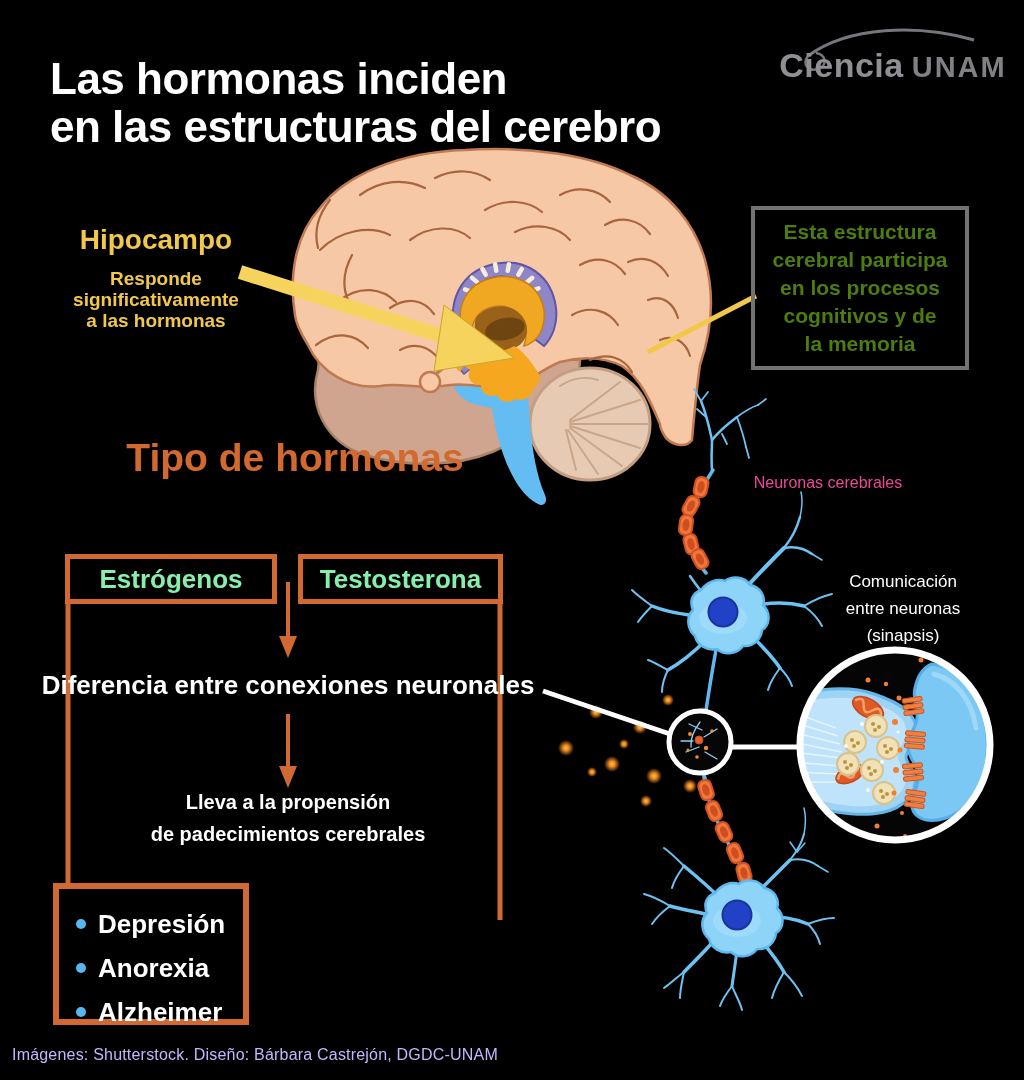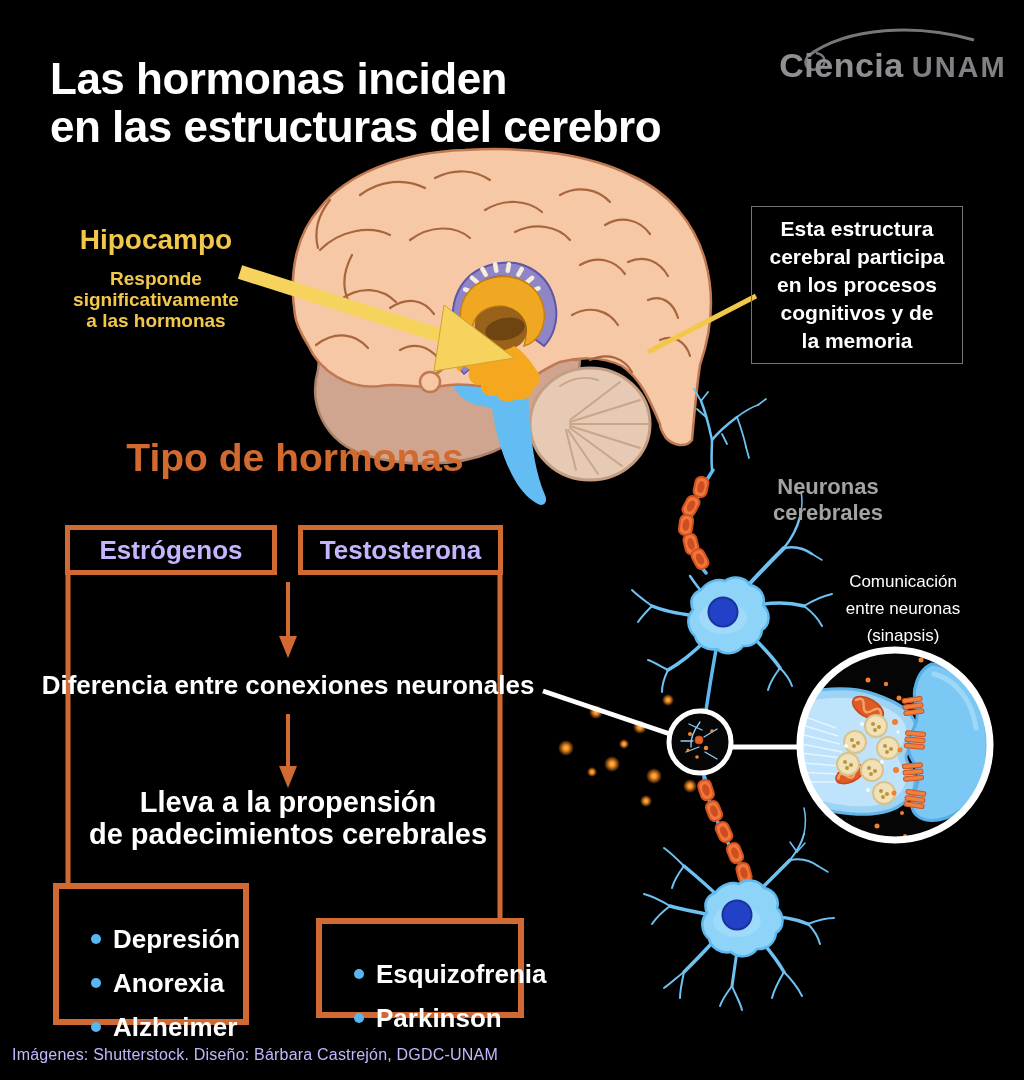--- a/index.html
+++ b/index.html
@@ -10,40 +10,40 @@
   .abs{position:absolute;}
   .title{left:50px;top:26px;color:#fff;font-size:44px;line-height:48px;font-weight:bold;letter-spacing:-0.5px;}
   .logo{right:16px;top:20px;width:230px;height:64px;}
   .logo-text{position:absolute;left:0;top:26px;width:230px;text-align:center;white-space:nowrap;}
   .logo-ciencia{font-size:34px;font-weight:bold;color:#8f8f94;letter-spacing:0.5px;}
   .logo-unam{font-size:29px;font-weight:bold;color:#808085;letter-spacing:2px;margin-left:8px;}
   .logo-swoosh{position:absolute;left:0;top:0;}
   .hipo{left:38px;top:224px;width:236px;text-align:center;color:#f2c84b;}
   .hipo-title{font-size:28px;font-weight:bold;}
   .hipo-sub{margin-top:12px;font-size:19px;font-weight:bold;line-height:21px;}
-  .callout{left:751px;top:206px;width:210px;height:156px;border:1px solid #737373;
+  .callout{left:751px;top:206px;width:210px;height:156px;border:4px solid #737373;
            display:flex;align-items:center;justify-content:center;text-align:center;
-           color:#ffffff;font-size:21px;font-weight:bold;line-height:28px;}
+           color:#4d7c0f;font-size:21px;font-weight:bold;line-height:28px;}
   .hormones-head{left:95px;top:436px;width:400px;text-align:center;}
   .hormones-head .h1{color:#d2692e;font-size:39px;font-weight:bold;}
   .hormones-head .h2{color:#fff;font-size:25px;font-weight:bold;margin-top:4px;}
-  .type-box{border:5px solid #d06a32;color:#c4b5fd;font-weight:bold;font-size:26px;
-            display:flex;align-items:center;justify-content:center;background:#000;}
+  .type-box{border:5px solid #d06a32;color:#86efac;font-weight:bold;font-size:26px;
+            display:flex;align-items:center;justify-content:center;background:#000;margin-top:29px;}
   .tb1{left:65px;top:525px;width:202px;height:40px;}
   .tb2{left:298px;top:525px;width:195px;height:40px;}
   .flow-text{color:#fff;font-weight:bold;text-align:center;}
   .flow1{left:30px;top:670px;width:516px;font-size:26px;}
-  .flow2{left:88px;top:786px;width:400px;font-size:29px;line-height:32px;}
+  .flow2{left:88px;top:786px;width:400px;font-size:20px;line-height:32px;}
   .cond-box{border:6px solid #d06a32;background:#000;color:#fff;}
   .cb1{left:53px;top:883px;width:184px;height:130px;}
   .cb2{left:316px;top:918px;width:196px;height:88px;}
-  .cond-box ul{list-style:none;margin:16px;padding:12px 0 0 16px;}
+  .cond-box ul{list-style:none;margin:1px;padding:12px 0 0 16px;}
   .cond-box li{display:flex;align-items:center;font-size:26px;font-weight:bold;line-height:44px;}
   .bullet{width:10px;height:10px;border-radius:50%;background:#58b7f0;margin-right:12px;flex:0 0 auto;}
-  .neu-label{left:728px;top:474px;width:200px;text-align:center;color:#a3a3a3;font-size:22px;font-weight:bold;}
+  .neu-label{left:728px;top:474px;width:200px;text-align:center;color:#ec4899;font-size:16px;font-weight:normal;}
   .syn-label{left:828px;top:568px;width:150px;text-align:center;color:#fff;font-size:17px;font-weight:normal;line-height:27px;}
   .credits{left:12px;top:1046px;color:#c4b5fd;font-size:16px;letter-spacing:0.2px;}
 </style>
 </head>
 <body>
 
 <div class="canvas">
 
   <svg class="art" width="1024" height="1080" viewBox="0 0 1024 1080">
     <defs>
@@ -496,32 +496,20 @@
       <li>
           <span class="bullet"></span>
           <span>Anorexia</span>
         </li>
       <li>
           <span class="bullet"></span>
           <span>Alzheimer</span>
         </li>
     </ul>
   </div>
-  <div class="abs cond-box cb2">
-    <ul>
-      <li>
-          <span class="bullet"></span>
-          <span>Esquizofrenia</span>
-        </li>
-      <li>
-          <span class="bullet"></span>
-          <span>Parkinson</span>
-        </li>
-    </ul>
-  </div>
 
   <div class="abs neu-label">Neuronas cerebrales</div>
   <div class="abs syn-label pre">Comunicación
 entre neuronas
 (sinapsis)</div>
 
   <div class="abs credits">Imágenes: Shutterstock. Diseño: Bárbara Castrejón, DGDC-UNAM</div>
 
 </div>
 

